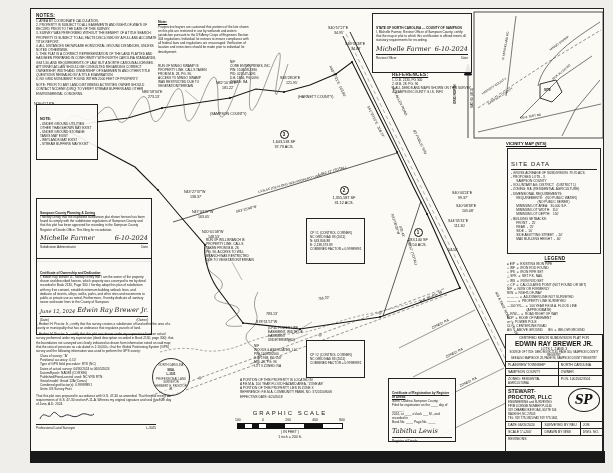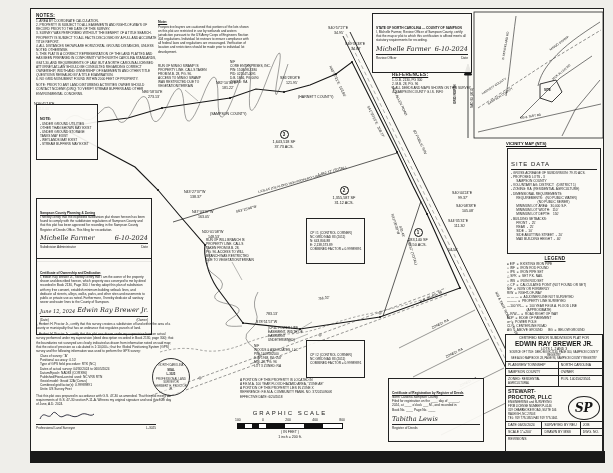--- a/index.html
+++ b/index.html
@@ -329,21 +329,21 @@
     <div class="row">
       <div class="cell" style="width:55%;">
         <span>ZONED:</span>
         <span style="font-size:2.8px;">RESIDENTIAL AGRICULTURAL</span>
       </div>
       <div class="cell" style="width:45%;">
         <span>P.I.N.</span>
         <span>14015623501</span>
       </div>
     </div>
-    <div class="row" style="align-items:flex-end;">
+    <div class="row" style="align-items:flex-start;">
       <div class="cell" style="width:62%;border-right:none;">
         <div style="font-size:5.4px;font-weight:bold;">STEWART-PROCTOR, PLLC</div>
         <div style="font-size:2.9px;">ENGINEERING and SURVEYING</div>
         <div style="font-size:2.9px;">FIRM LICENSE NUMBER P-0146</div>
         <div style="font-size:2.9px;">319 CHAPANOKE ROAD, SUITE 106</div>
         <div style="font-size:2.9px;">RALEIGH, NC 27603</div>
         <div style="font-size:2.9px;">TEL: 919 779-1855   FAX 919 779-1661</div>
       </div>
       <div class="cell" style="width:38%;display:flex;justify-content:center;border-right:none;">
         <div class="oval">SP</div>
@@ -369,21 +369,21 @@
         <span>DRAWN BY</span>
         <span>MSB</span>
       </div>
       <div class="cell" style="width:22%;">DWG. NO.</div>
     </div>
     <div class="row" style="border-bottom:none;">
       <div class="cell" style="width:100%;">REVISIONS</div>
     </div>
   </div>
 
-  <div class="blk bx" style="left:388px;top:378px;width:96px;height:64px;">
+  <div class="blk bx" style="left:388px;top:378px;width:68px;height:64px;">
     <div class="small" style="font-weight:bold;text-decoration:underline;">Certificate of Registration by Register of Deeds</div>
     <div>
         <div class="small">North Carolina          Sampson County</div>
         <div class="small">Filed for registration on the ____ day of ______,</div>
         <div class="small">2024, at ____ o'clock ___ M., and recorded in</div>
         <div class="small">Book No. ____   Page No. ____</div>
       </div>
     <div class="sig" style="margin-top:3px;">Tabitha Lewis</div>
     <div class="sigline small">
         <span>Register of Deeds</span>

